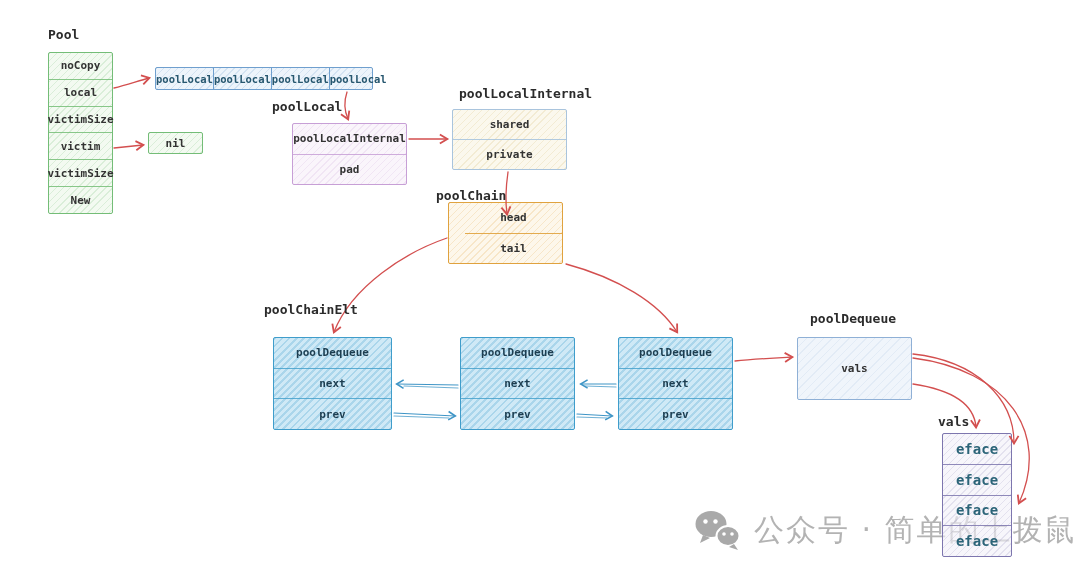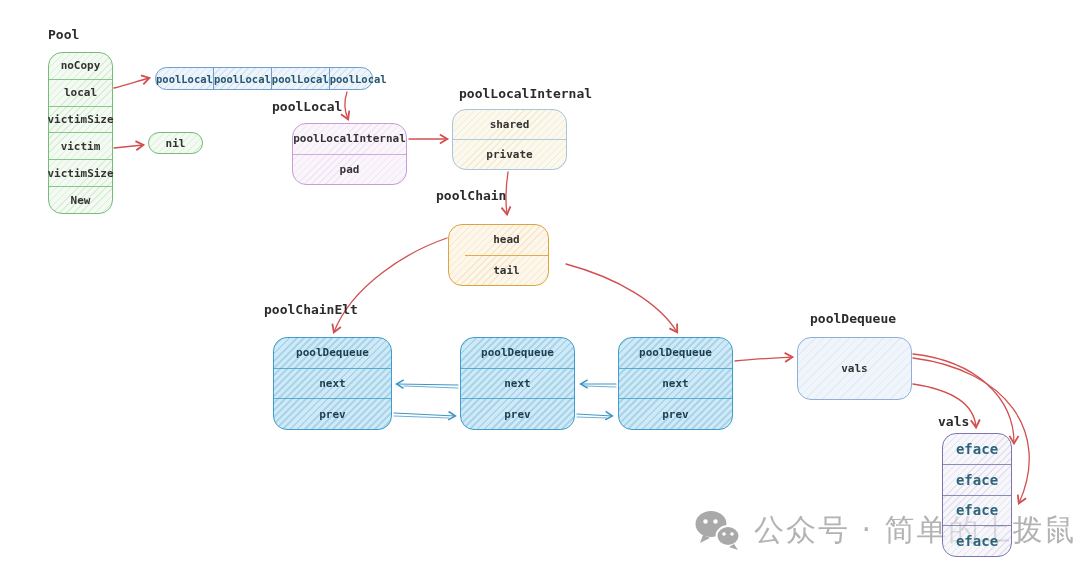--- a/index.html
+++ b/index.html
@@ -1,21 +1,21 @@
 <!DOCTYPE html>
 <html><head>
 <meta charset="utf-8">
 <style>
   html,body{margin:0;padding:0;background:#fff;}
   .canvas{position:relative;width:1080px;height:576px;background:#ffffff;overflow:hidden;
           font-family:"DejaVu Sans Mono", monospace;}
   .lbl{position:absolute;font-size:13px;font-weight:bold;color:#2b2b2b;z-index:4;white-space:nowrap;}
   .lbl.big{font-size:13px;}
   .box{position:absolute;display:flex;flex-direction:column;box-sizing:border-box;
-       border-radius:14px;z-index:2;}
+       border-radius:2px;z-index:2;}
   .row{flex:1;display:flex;align-items:center;justify-content:center;
        font-size:11px;font-weight:bold;color:#333;white-space:nowrap;}
   
   .green{border:1.2px solid #74bd77;
          background:repeating-linear-gradient(135deg,rgba(116,189,119,.20) 0 1px,transparent 1px 5px),#f3faf1;}
   .green .row+.row{border-top:1.1px solid rgba(116,189,119,.85);}
   .bluebar{border:1.3px solid #6f9fce;flex-direction:row;
          background:repeating-linear-gradient(135deg,rgba(111,159,206,.20) 0 1px,transparent 1px 5px),#edf4fb;}
   .bluebar .row{color:#27576f;font-size:10.5px;}
   .bluebar .row+.row{border-left:1.2px solid #6f9fce;border-top:none;}
@@ -92,21 +92,21 @@
     <div class="row">pad</div>
   </div>
 
   <div class="lbl" style="left:459px;top:86px;">poolLocalInternal</div>
   <div class="box cream" style="left:452px;top:109px;width:115px;height:61px;">
     <div class="row">shared</div>
     <div class="row">private</div>
   </div>
 
   <div class="lbl big" style="left:436px;top:188px;">poolChain</div>
-  <div class="box orange" style="left:448px;top:224px;width:101px;height:62px;padding-left:16px;">
+  <div class="box orange" style="left:448px;top:202px;width:115px;height:62px;padding-left:16px;">
     <div class="row">head</div>
     <div class="row">tail</div>
   </div>
 
   <div class="lbl" style="left:264px;top:302px;">poolChainElt</div>
   <div class="box cyan" style="left:273px;top:337px;width:119px;height:93px;">
     <div class="row">poolDequeue</div>
     <div class="row">next</div>
     <div class="row">prev</div>
   </div>

